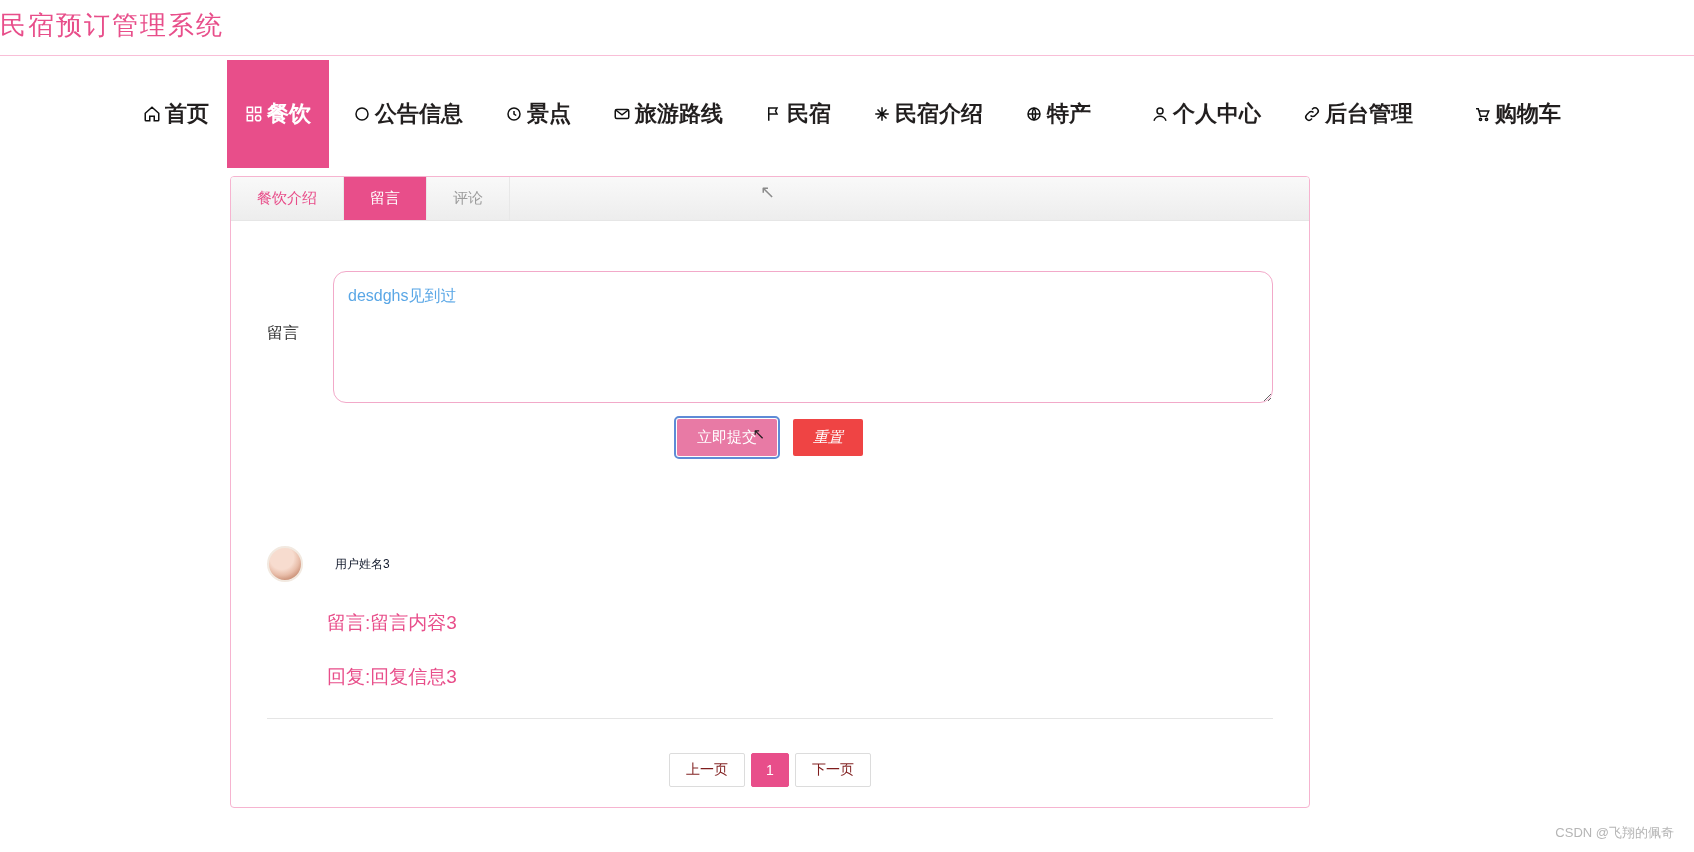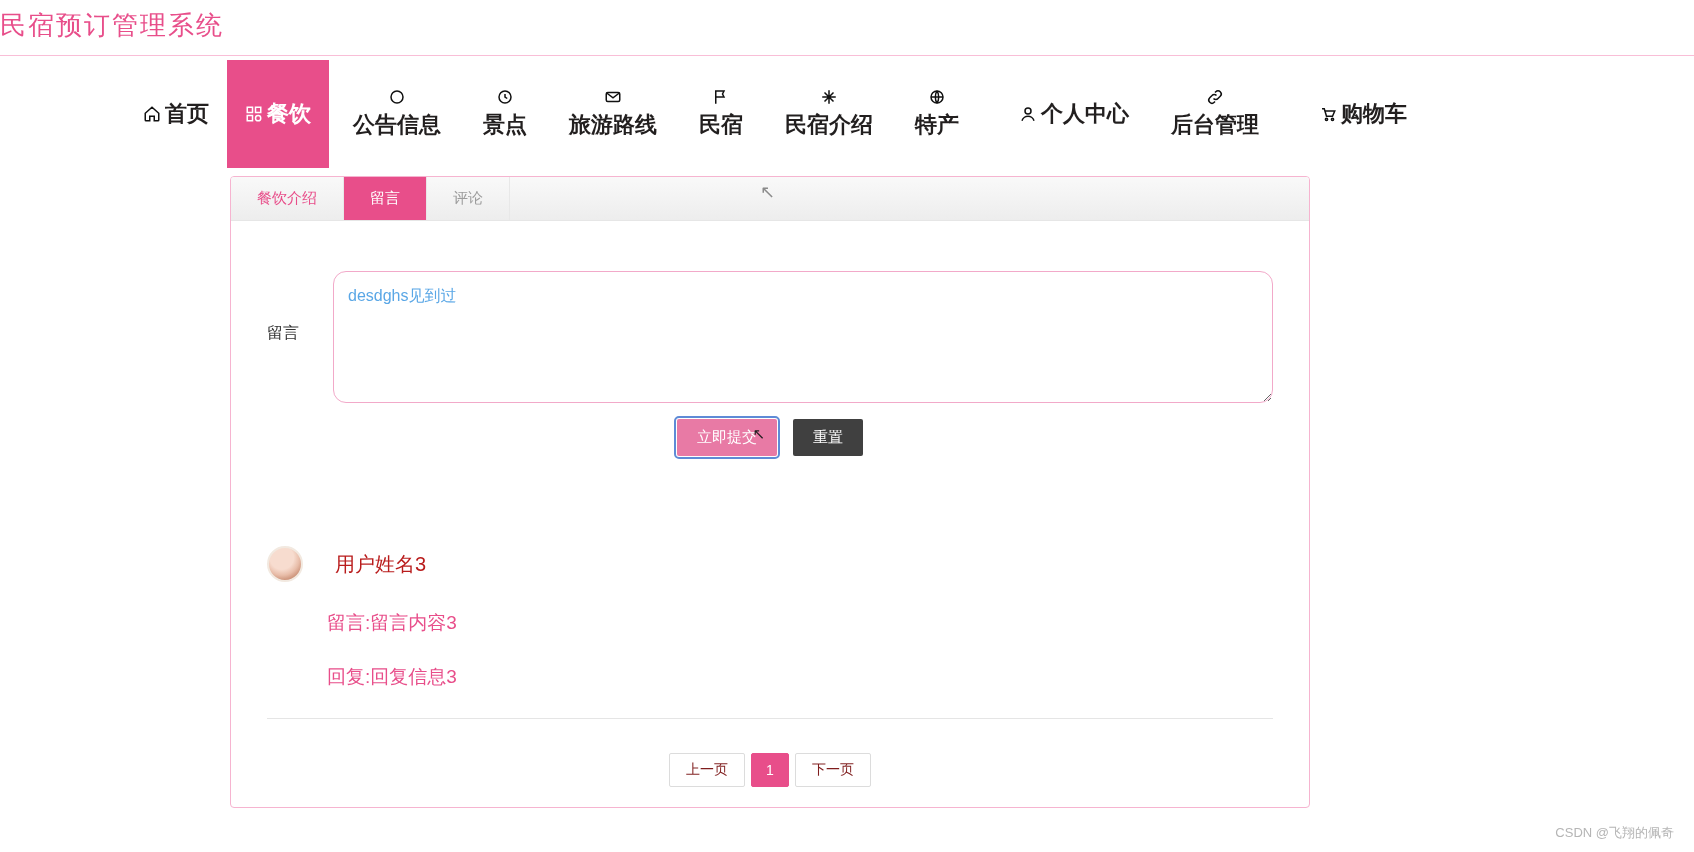--- a/index.html
+++ b/index.html
@@ -39,21 +39,21 @@
     gap: 4px;
     cursor: pointer;
     white-space: nowrap;
   }
   .nav-item.active {
     background: #e84e8a;
     color: #fff;
   }
   .nav-item svg { width: 18px; height: 18px; }
   .nav-item.active svg { stroke: #fff; fill: none; }
-  .spaced { margin-left: 6px; flex-direction: column; }
+  .spaced { margin-left: 6px; }
   .spaced-lg { margin-left: 24px; }
 
   .panel {
     width: 1080px;
     margin: 8px auto 0 230px;
     border: 1px solid #f6b4d0;
     border-radius: 4px;
     background: #fff;
     overflow: hidden;
   }
@@ -133,38 +133,39 @@
     outline-offset: 1px;
     position: relative;
   }
   .btn-submit .cursor {
     position: absolute;
     right: 12px; top: 6px;
     font-size: 15px;
     color: #1b1b1b;
   }
   .btn-reset {
-    background: #404040;
+    background: #ef4444;
+    font-style: italic;
   }
 
   .comment-block {
     padding: 80px 36px 10px;
   }
   .comment-head {
     display: flex;
     align-items: center;
     gap: 32px;
   }
   .avatar {
     width: 36px; height: 36px;
     border-radius: 50%;
     background: radial-gradient(circle at 40% 30%, #f7dccf 40%, #e8bda9 60%, #c88d73 80%);
     border: 2px solid #f2e9e0;
   }
-  .username { font-size: 20px; color: #b91c1c; font-weight: 500; }
+  .username { font-size: 12px; color: #0f172a; font-weight: 500; }
   .comment-line { font-size: 19px; color: #e84e8a; margin-top: 28px; margin-left: 60px; }
   .comment-divider {
     border-top: 1px solid #e5e5e5;
     margin: 28px 0 0;
   }
   .pager {
     display: flex;
     justify-content: center;
     gap: 6px;
     padding: 34px 0 10px;

